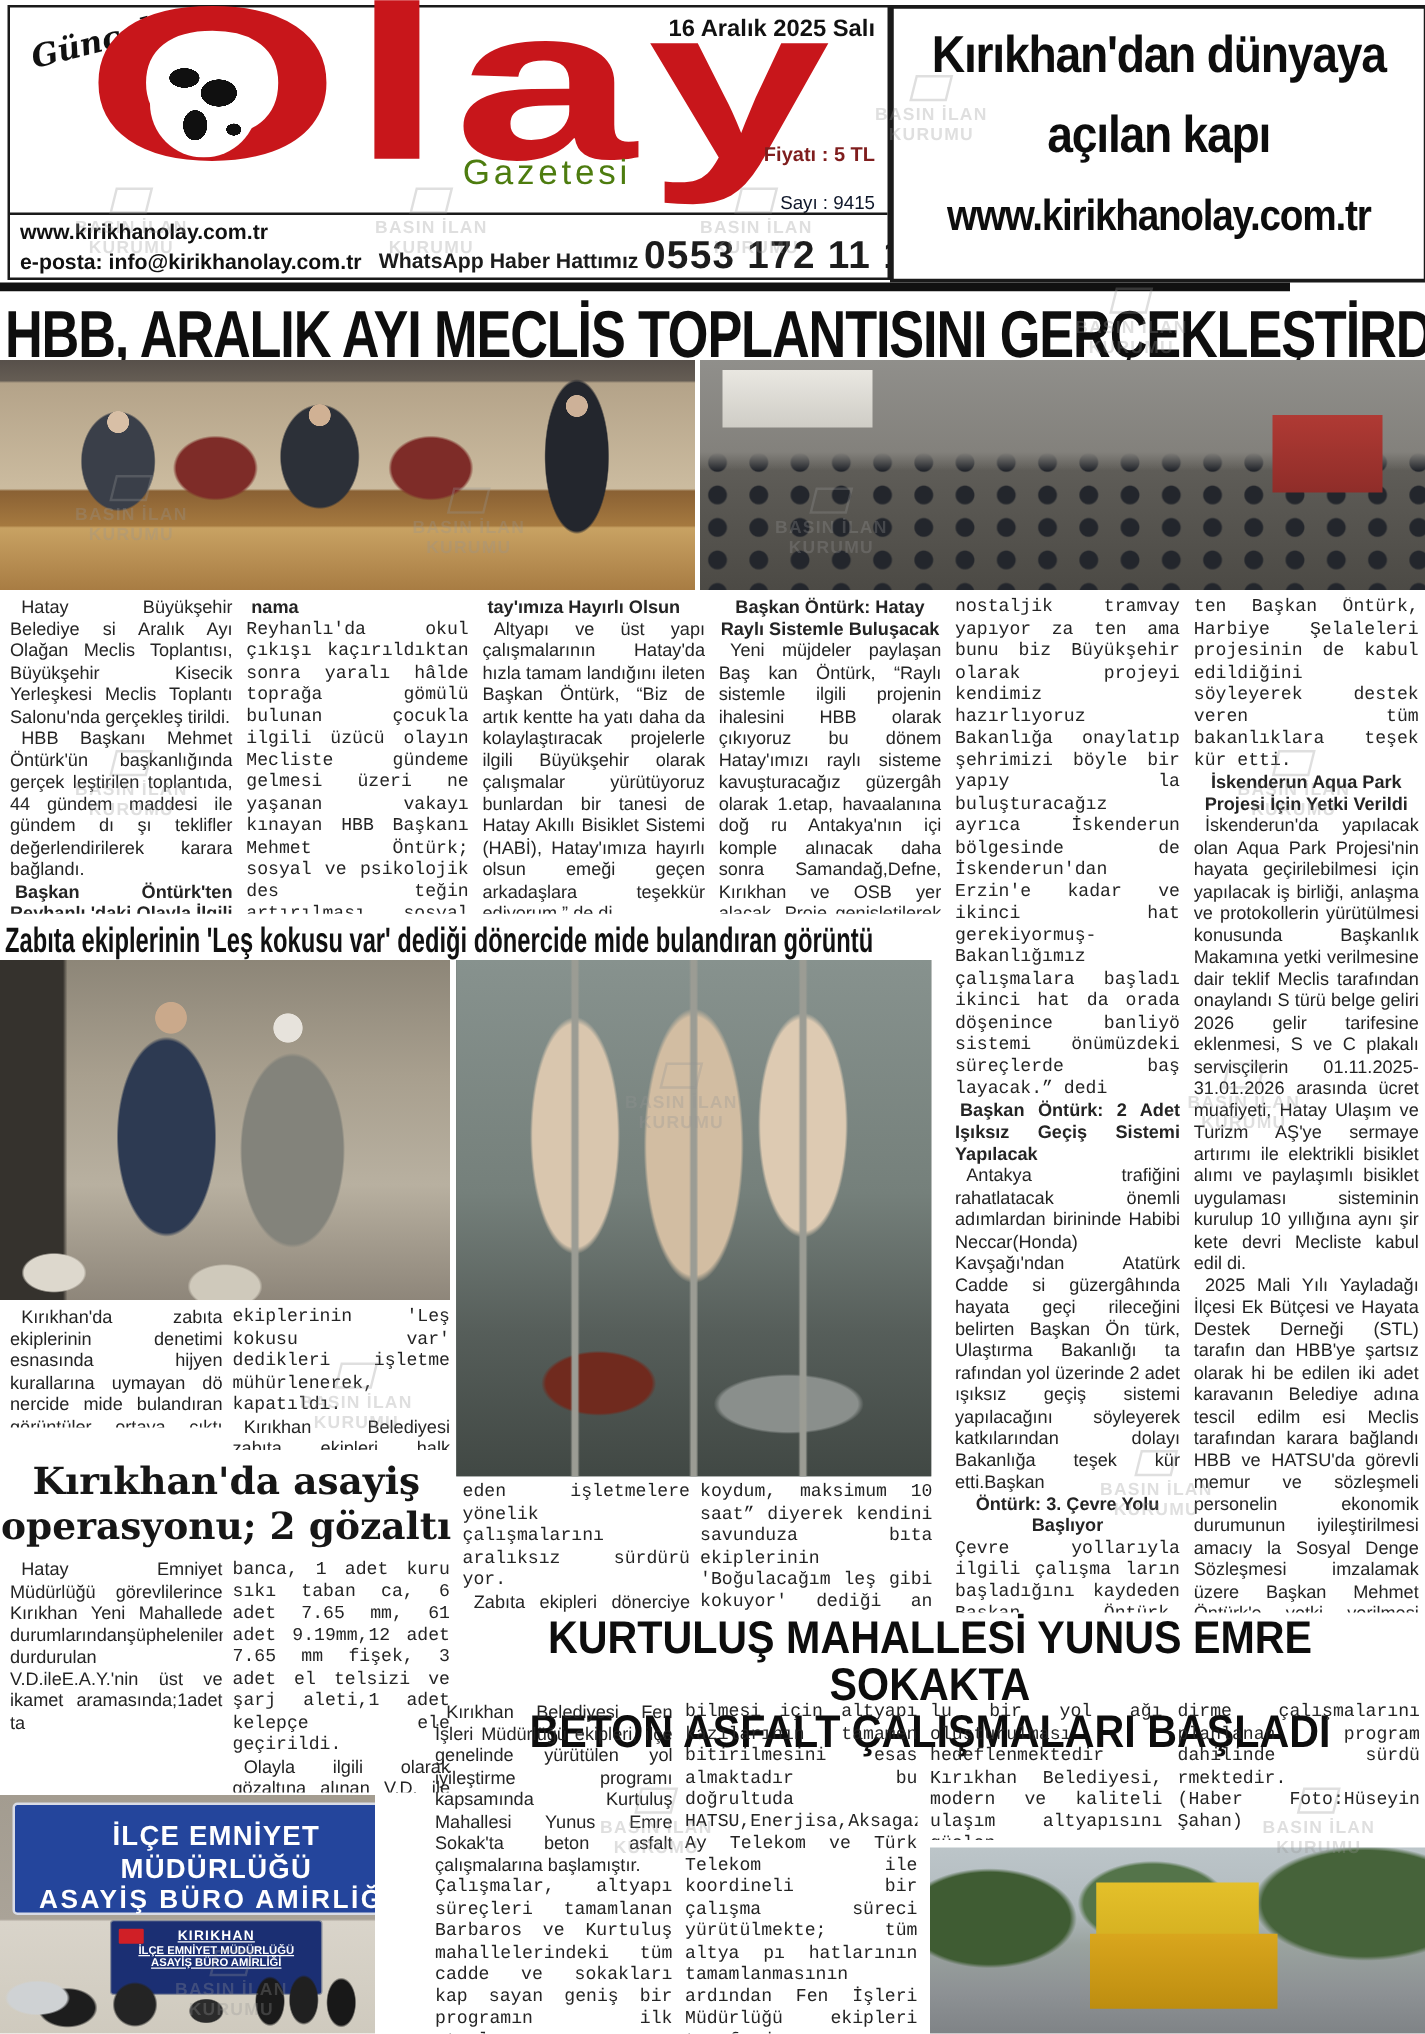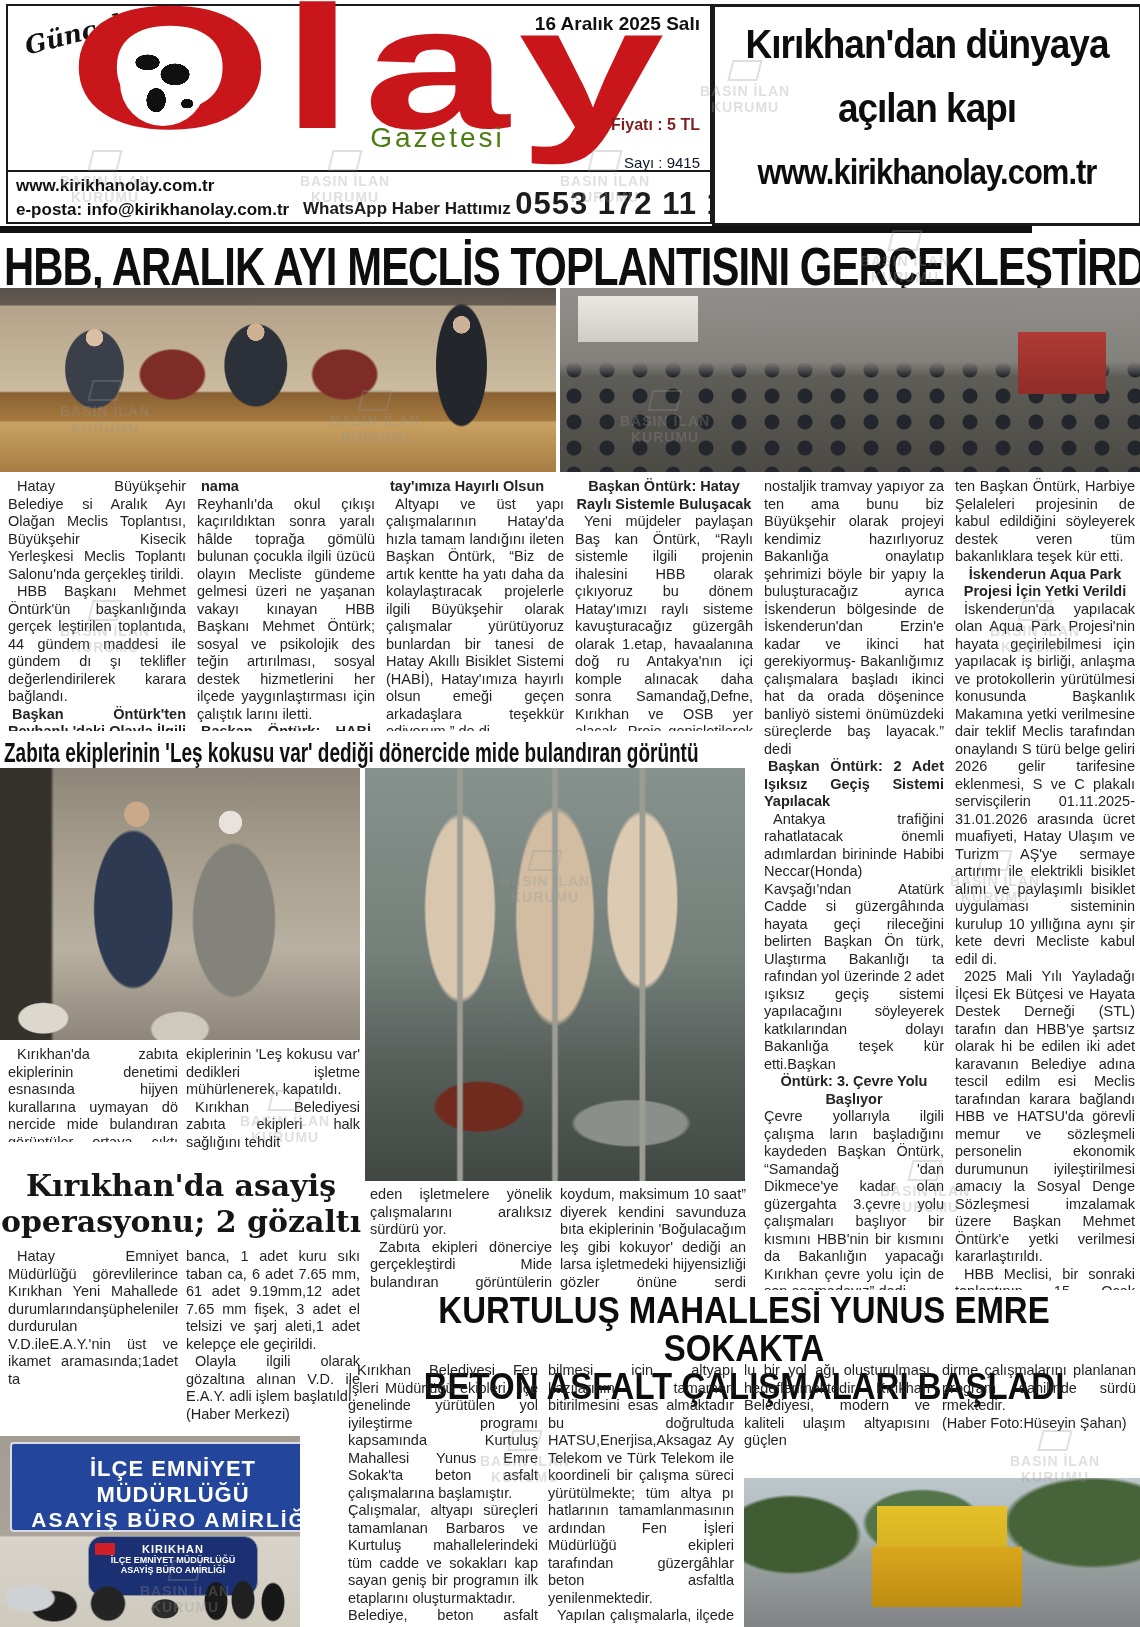--- a/index.html
+++ b/index.html
@@ -47,21 +47,21 @@
   .h3{position:absolute;left:0;top:1168px;width:362px;text-align:center;
       font-family:"DejaVu Serif",serif;font-weight:bold;font-size:30px;line-height:36px;color:#161616;}
   .h4{position:absolute;left:348px;top:1292px;width:792px;text-align:center;font-weight:900;color:#0d0d0d;
       font-size:34px;line-height:35px;transform:scale(0.97,1.08);transform-origin:center top;}
 
   
   .col{position:absolute;font-size:14.5px;line-height:17.5px;text-align:justify;color:#242424;overflow:hidden;}
   .col p{margin:0;text-indent:9px;}
   .col p.b{font-weight:bold;text-indent:4px;}
   .col p.c{text-align:center;text-indent:0;}
-  .col p.ni{text-indent:0;}
+  .col p.ni{text-indent:0;font-family:Liberation Mono, monospace;}
 
   
   .photo{position:absolute;overflow:hidden;}
   .ph-meeting{left:0;top:288px;width:556px;height:184px;background-image:
      radial-gradient(circle 9px at 17% 27%, #d8bfa6 95%, rgba(0,0,0,0) 100%),
      radial-gradient(circle 9px at 46% 24%, #d0b194 95%, rgba(0,0,0,0) 100%),
      radial-gradient(circle 9px at 83% 20%, #cdb198 95%, rgba(0,0,0,0) 100%),
      radial-gradient(ellipse 30px 40px at 17% 44%, #3a3f49 96%, rgba(0,0,0,0) 100%),
      radial-gradient(ellipse 32px 42px at 46% 42%, #2c3038 96%, rgba(0,0,0,0) 100%),
      radial-gradient(ellipse 26px 62px at 83% 42%, #23262d 96%, rgba(0,0,0,0) 100%),
@@ -110,21 +110,21 @@
      background-repeat: no-repeat;}
 
   
   .ph-emniyet{left:0;top:1436px;width:300px;height:191px;
      background:linear-gradient(180deg,#a39c90 0%,#aaa398 52%,#d9d4ca 53%,#cfcabe 100%);}
   .ev-board{position:absolute;left:10px;top:6px;width:322px;height:86px;background:#24459c;
      border:2px solid #d8dbe6;border-radius:4px;color:#fff;text-align:center;font-weight:900;}
   .ev-board-l1{margin-top:12px;font-size:22px;letter-spacing:1px;}
   .ev-board-l2{font-size:21px;letter-spacing:2px;}
   .ev-plaque{position:absolute;left:88px;top:100px;width:168px;height:58px;background:#1b2f73;
-     border:1px solid #8a8f9c;border-radius:14px;color:#fff;text-align:center;}
+     border:1px solid #8a8f9c;border-radius:3px;color:#fff;text-align:center;text-decoration:underline;}
   .ev-flag{position:absolute;left:6px;top:6px;width:20px;height:12px;background:#d01f26;border-radius:1px;}
   .ev-p1{margin-top:6px;font-size:11px;font-weight:bold;letter-spacing:1px;}
   .ev-p2{font-size:9px;font-weight:bold;} .ev-p3{font-size:9px;font-weight:bold;}
   .ev-items{position:absolute;left:0;bottom:0;width:100%;height:52px;background-image:
      radial-gradient(ellipse 26px 14px at 10% 45%, #cfd2d4 90%, rgba(0,0,0,0) 100%),
      radial-gradient(ellipse 24px 16px at 18% 60%, #1d1d1d 90%, rgba(0,0,0,0) 100%),
      radial-gradient(ellipse 18px 18px at 36% 55%, #242424 90%, rgba(0,0,0,0) 100%),
      radial-gradient(ellipse 14px 10px at 55% 65%, #2b2b2b 90%, rgba(0,0,0,0) 100%),
      radial-gradient(ellipse 12px 20px at 72% 50%, #1a1a1a 90%, rgba(0,0,0,0) 100%),
      radial-gradient(ellipse 12px 20px at 81% 48%, #202020 90%, rgba(0,0,0,0) 100%),

